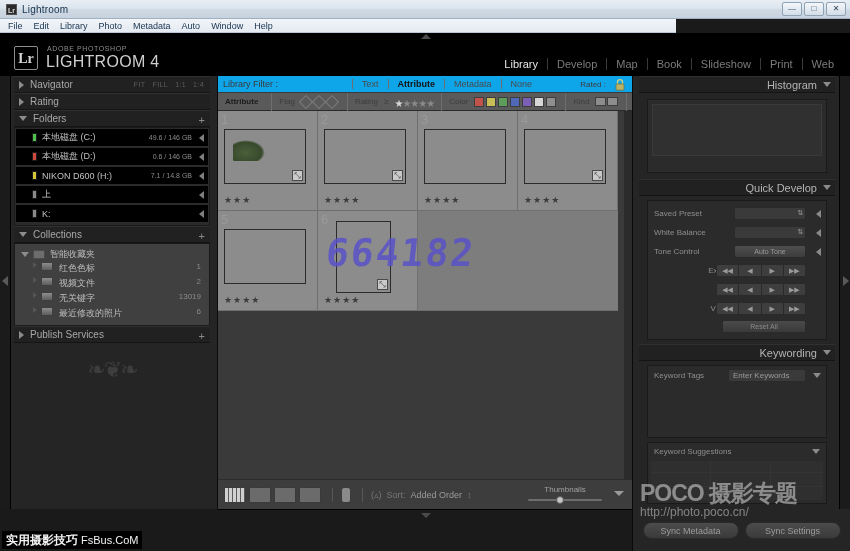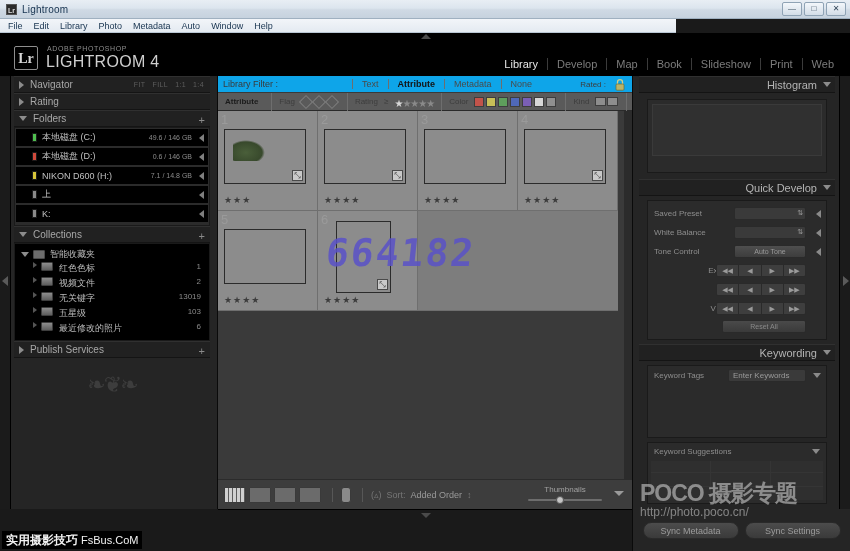--- a/index.html
+++ b/index.html
@@ -134,21 +134,21 @@
     width: 5px; height: 9px; border: 1px solid #1b1b1b; margin-right: 5px; border-radius: 1px;
   }
   .folder-name { font-size: 9px; color: #c0c0c0; }
   .folder-size { position: absolute; right: 16px; font-size: 7px; color: #8c8c8c; }
   .folder-arrow {
     position: absolute; right: 4px; width: 0; height: 0;
     border-top: 4px solid transparent; border-bottom: 4px solid transparent;
     border-right: 5px solid #7f7f7f;
   }
 
-  .coll-box { background: #000000; border: 1px solid #1a1a1a; padding: 3px 0; }
+  .coll-box { background: #404040; border: 1px solid #1a1a1a; padding: 3px 0; }
   .coll-root { height: 15px; display: flex; align-items: center; padding-left: 6px; }
   .coll-root .tri { margin-left: 0; margin-right: 4px; }
   .sc-icon {
     width: 12px; height: 9px; background: #6d6d6d; border: 1px solid #4a4a4a;
     margin-right: 5px; border-radius: 1px;
   }
   .coll-row {
     height: 15px; display: flex; padding-left: 18px; position: relative;
   }
   .coll-row .tri.closed { border-left-color: #555; border-top-width: 3px; border-bottom-width: 3px; border-left-width: 4px; margin-left: 0; margin-right: 4px; }
@@ -521,26 +521,20 @@
               <span class="tri closed"></span>
               <span class="coll-icon"></span>
               <span class="coll-name">视频文件</span>
               <span class="coll-count">2</span>
             </div>
             <div class="coll-row">
               <span class="tri closed"></span>
               <span class="coll-icon"></span>
               <span class="coll-name">无关键字</span>
               <span class="coll-count">13019</span>
-            </div>
-            <div class="coll-row">
-              <span class="tri closed"></span>
-              <span class="coll-icon"></span>
-              <span class="coll-name">五星级</span>
-              <span class="coll-count">103</span>
             </div>
             <div class="coll-row">
               <span class="tri closed"></span>
               <span class="coll-icon"></span>
               <span class="coll-name">最近修改的照片</span>
               <span class="coll-count">6</span>
             </div>
           </div>
       </div>
 

